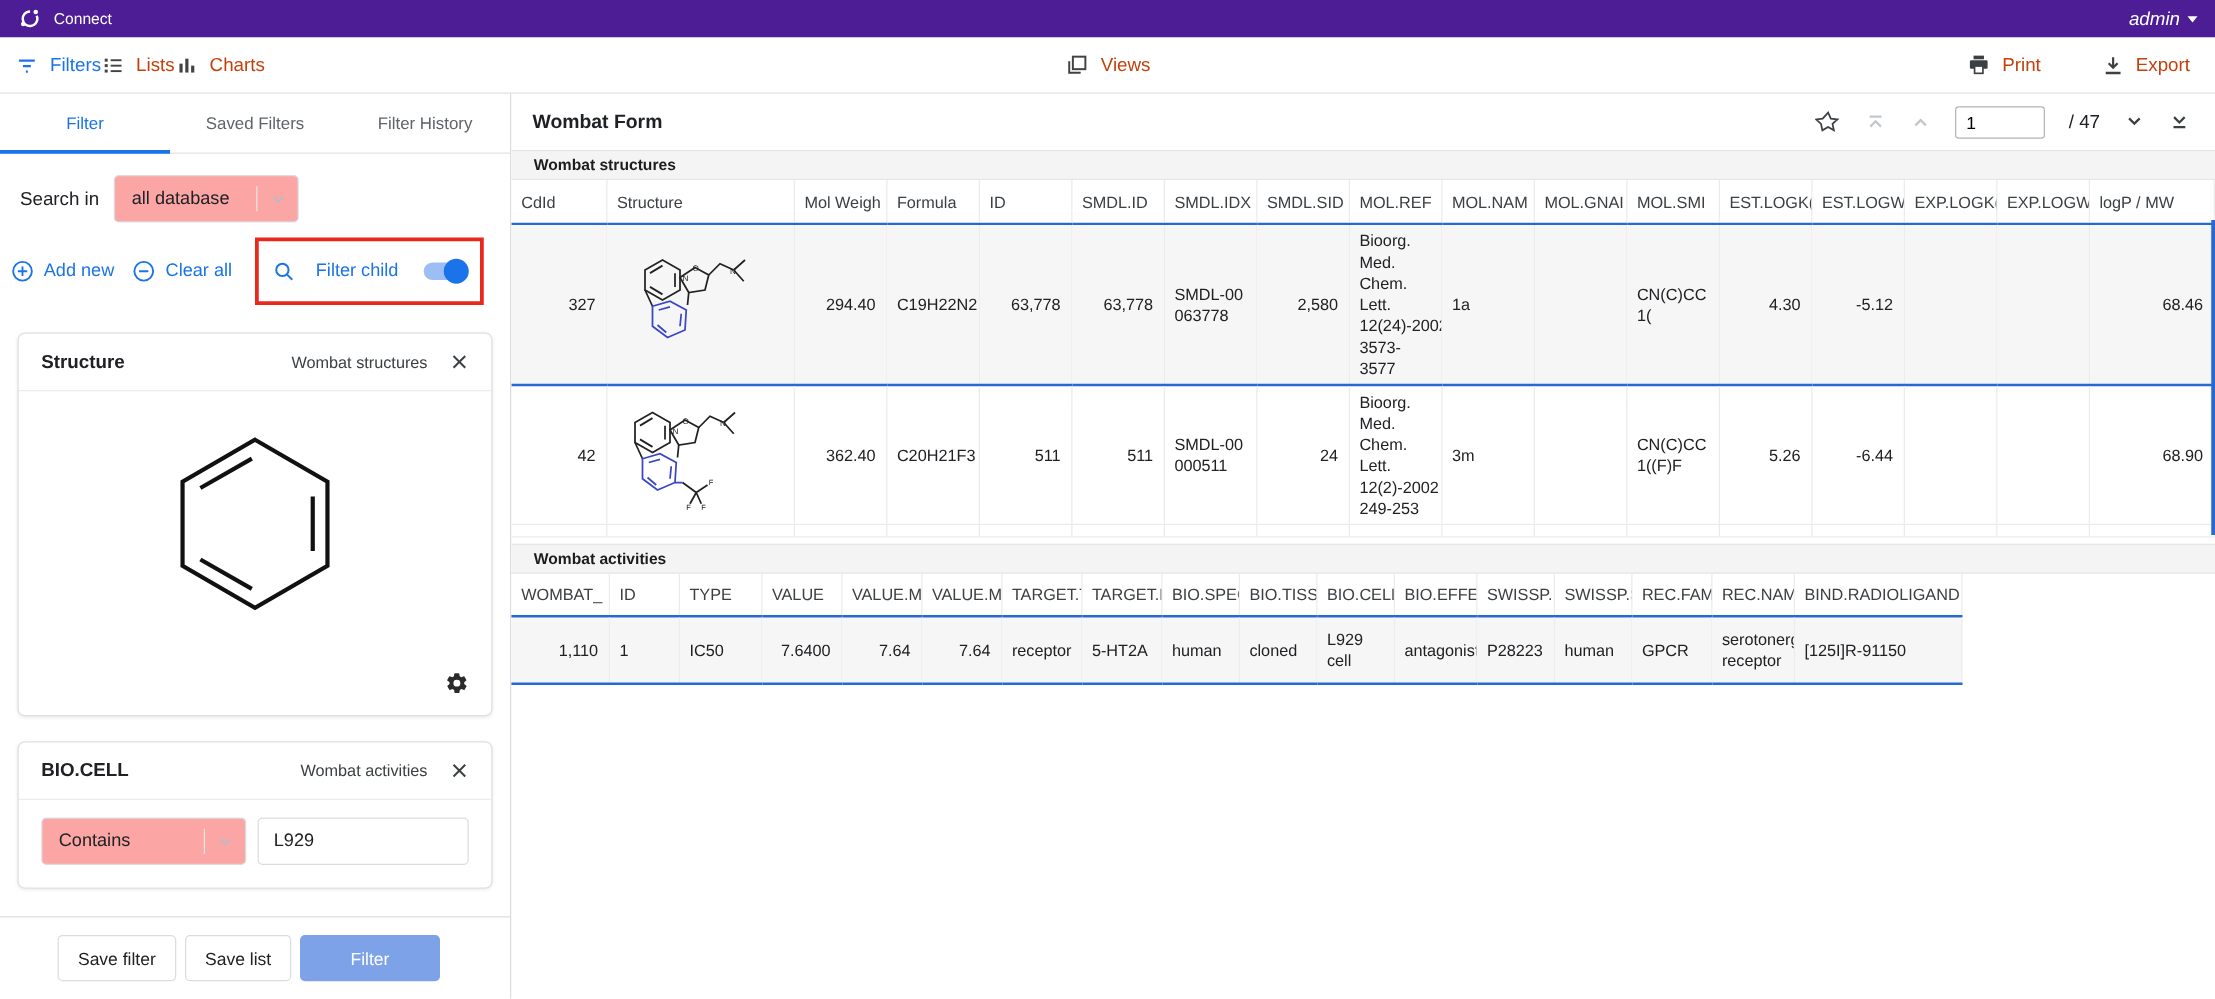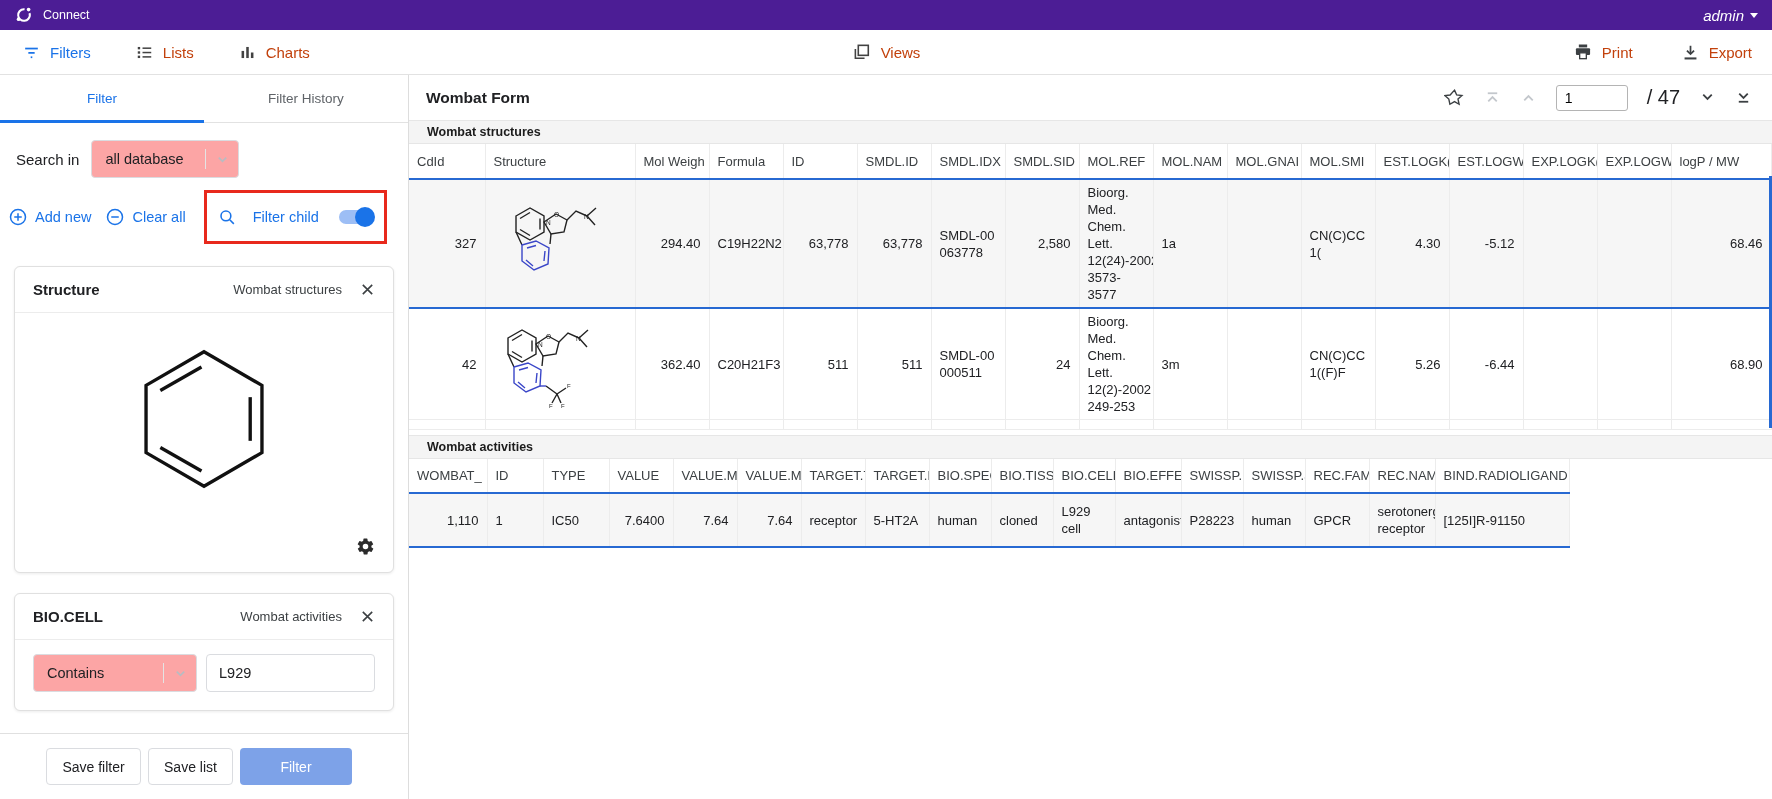--- a/index.html
+++ b/index.html
@@ -11,21 +11,21 @@
     padding:0 14px; color:#fff; }
   .navbar .brand { display:flex; align-items:center; gap:9px; font-size:12.5px; }
   .navbar .spacer { flex:1; }
   .navbar .user { display:flex; align-items:center; gap:6px; font-size:15px; cursor:pointer;font-style:italic; }
   .caret-down { width:0; height:0; border-left:4px solid transparent;
     border-right:4px solid transparent; border-top:5px solid #fff; }
 
   
   .toolbar { height:45px; border-bottom:1px solid #e2e2e2; display:flex;
     align-items:center; position:relative; background:#fff; }
-  .tb-left { display:flex; align-items:center; gap:44px; padding-left:22px; }
+  .tb-left { display:flex; align-items:center; padding-left:12px; }
   .tb-item { display:flex; align-items:center; gap:9px; font-size:15px;
     color:#c2410c; cursor:pointer; }
   .tb-item.active { color:#1a73e8; }
   .tb-center { position:absolute; left:50%; transform:translateX(-50%); }
   .tb-right { margin-left:auto; display:flex; align-items:center; gap:48px; padding-right:20px; }
 
   
   .content { display:flex; height:724px; }
   .sidebar { width:409px; border-right:1px solid #ddd; display:flex;
     flex-direction:column; background:#fff; }
@@ -85,21 +85,21 @@
   .btn-save-list { width:85px; }
   .btn-filter { width:112px; background:#7da2e8; border:none; color:#fff; }
 
   
   .main-title-row { height:45px; display:flex; align-items:center; padding:0 20px 0 17px; }
   .main-title { font-size:15.5px; font-weight:bold; }
   .pager { margin-left:auto; display:flex; align-items:center; gap:19px; }
   .pager .icn { display:flex; cursor:pointer; }
   .page-input { width:72px; height:26px; border:1px solid #b4b4b4; border-radius:3px;
     font-size:14px; padding:0 8px; font-family:inherit; }
-  .page-total { font-size:20px; color:#202124; }
+  .page-total { font-size:15px; color:#202124; }
 
   
   .section-bar { background:#f4f4f4; border-top:1px solid #e6e6e6; border-bottom:1px solid #e6e6e6;
     font-size:12.5px; font-weight:bold; padding:4px 0 4px 18px; color:#1c1c1c; }
   table { border-collapse:collapse; table-layout:fixed; }
   .grid th { font-size:13px; font-weight:normal; color:#3c4043; text-align:left;
     padding:8px 8px; border-right:1px solid #ececec; height:34px; background:#fff;
     white-space:nowrap; overflow:hidden; cursor:pointer; }
   .grid td { font-size:13px; padding:4px 8px; border-right:1px solid #ececec;
     border-bottom:1px solid #ececec; overflow:hidden; vertical-align:middle; line-height:17px; }
@@ -208,20 +208,23 @@
   </div>
 </div>
 
 <div class="content">
 
   <div class="sidebar">
 
     <div class="side-tabs">
       <div class="side-tab active">
           <span>Filter</span>
+        </div>
+      <div class="side-tab">
+          <span>Saved Filters</span>
         </div>
       <div class="side-tab">
           <span>Filter History</span>
         </div>
     </div>
 
     <div class="search-row">
       <span class="search-label">Search in</span>
       <div class="select" style="width:148px;">
         <span class="val">all database</span>

